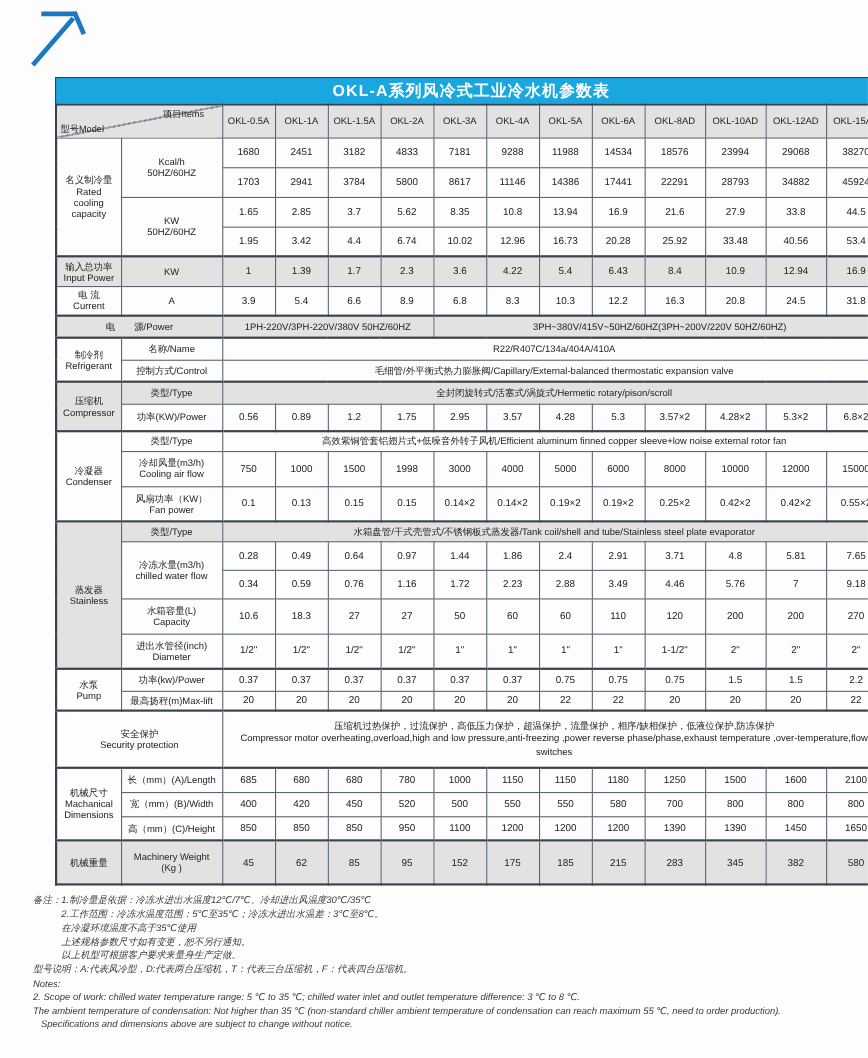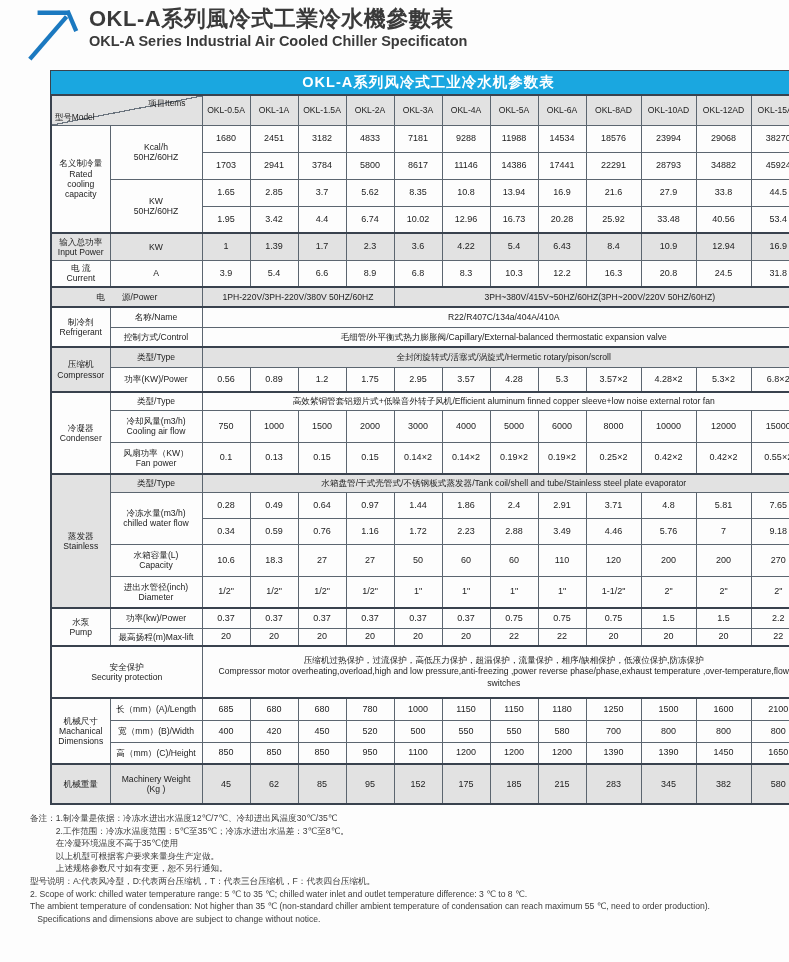--- a/index.html
+++ b/index.html
@@ -43,35 +43,31 @@
   .corner {
     position:relative; padding:0;
     background-image:linear-gradient(to bottom right,
       transparent calc(50% - 0.6px), #6a737d calc(50% - 0.6px),
       #6a737d calc(50% + 0.6px), transparent calc(50% + 0.6px));
   }
   .corner .model-label { position:absolute; left:3px;  bottom:2px; font-size:8.4px; }
   .corner .items-label { position:absolute; right:16px; top:3px;  font-size:8.4px; }
   
   .notes { position:absolute; left:30px; top:812px; width:735px; }
-  .note-line { font-size:8.6px; line-height:12.6px; white-space:pre-wrap; color:#3a3a3a; }
+  .note-line { font-size:8.6px; line-height:12.6px; white-space:pre-wrap; color:#3a3a3a;font-style:italic; }
 </style>
 </head>
 <body>
 
 <div class="page-header">
   <svg class="logo" viewBox="0 0 60 60">
     <line x1="5" y1="57" x2="43" y2="13" stroke="#1b79c0" stroke-width="4.5"></line>
     <line x1="13" y1="9" x2="46" y2="9" stroke="#1b79c0" stroke-width="4.5"></line>
     <line x1="44" y1="7" x2="53" y2="28" stroke="#1b79c0" stroke-width="4.5"></line>
   </svg>
-  <div class="titles">
-    <div class="title-zh">OKL-A系列風冷式工業冷水機參數表</div>
-    <div class="title-en">OKL-A Series Industrial Air Cooled Chiller Specificaton</div>
-  </div>
 </div>
 
 <div class="sheet">
   <div class="banner">OKL-A系列风冷式工业冷水机参数表</div>
   <table>
     <colgroup>
       <col style="width:59px">
         <col style="width:92px">
       <col style="width:48px">
         <col style="width:48px">
@@ -252,21 +248,21 @@
 Condenser</td>
       <td class="item">类型/Type</td>
       <td colspan="12" class="long">高效紫铜管套铝翅片式+低噪音外转子风机/Efficient aluminum finned copper sleeve+low noise external rotor fan</td>
     </tr>
     <tr style="height:32px">
       <td class="item pre">冷却风量(m3/h)
 Cooling air flow</td>
     <td>750</td>
           <td>1000</td>
           <td>1500</td>
-          <td>2000</td>
+          <td>1998</td>
           <td>3000</td>
           <td>4000</td>
           <td>5000</td>
           <td>6000</td>
           <td>8000</td>
           <td>10000</td>
           <td>12000</td>
           <td>15000</td>
         </tr>
     <tr style="height:32px">
@@ -465,22 +461,23 @@
         </tr>
   </tbody>
     </table>
 </div>
 
 <div class="notes">
   <div>
       <div class="note-line">备注：1.制冷量是依据：冷冻水进出水温度12℃/7℃、冷却进出风温度30℃/35℃</div>
       <div class="note-line">　　　2.工作范围：冷冻水温度范围：5℃至35℃；冷冻水进出水温差：3℃至8℃。</div>
       <div class="note-line">　　　在冷凝环境温度不高于35℃使用</div>
+      <div class="note-line">　　　上述规格参数尺寸如有变更，恕不另行通知。</div>
       <div class="note-line">　　　以上机型可根据客户要求来量身生产定做。</div>
-      <div class="note-line">　　　上述规格参数尺寸如有变更，恕不另行通知。</div>
       <div class="note-line">型号说明：A:代表风冷型，D:代表两台压缩机，T：代表三台压缩机，F：代表四台压缩机。</div>
     </div>
   <div>
+      <div class="note-line">Notes:</div>
       <div class="note-line">2. Scope of work: chilled water temperature range: 5 ℃ to 35 ℃; chilled water inlet and outlet temperature difference: 3 ℃ to 8 ℃.</div>
       <div class="note-line">The ambient temperature of condensation: Not higher than 35 ℃ (non-standard chiller ambient temperature of condensation can reach maximum 55 ℃, need to order production).</div>
       <div class="note-line">   Specifications and dimensions above are subject to change without notice.</div>
     </div>
 </div>
 
 </body></html>

